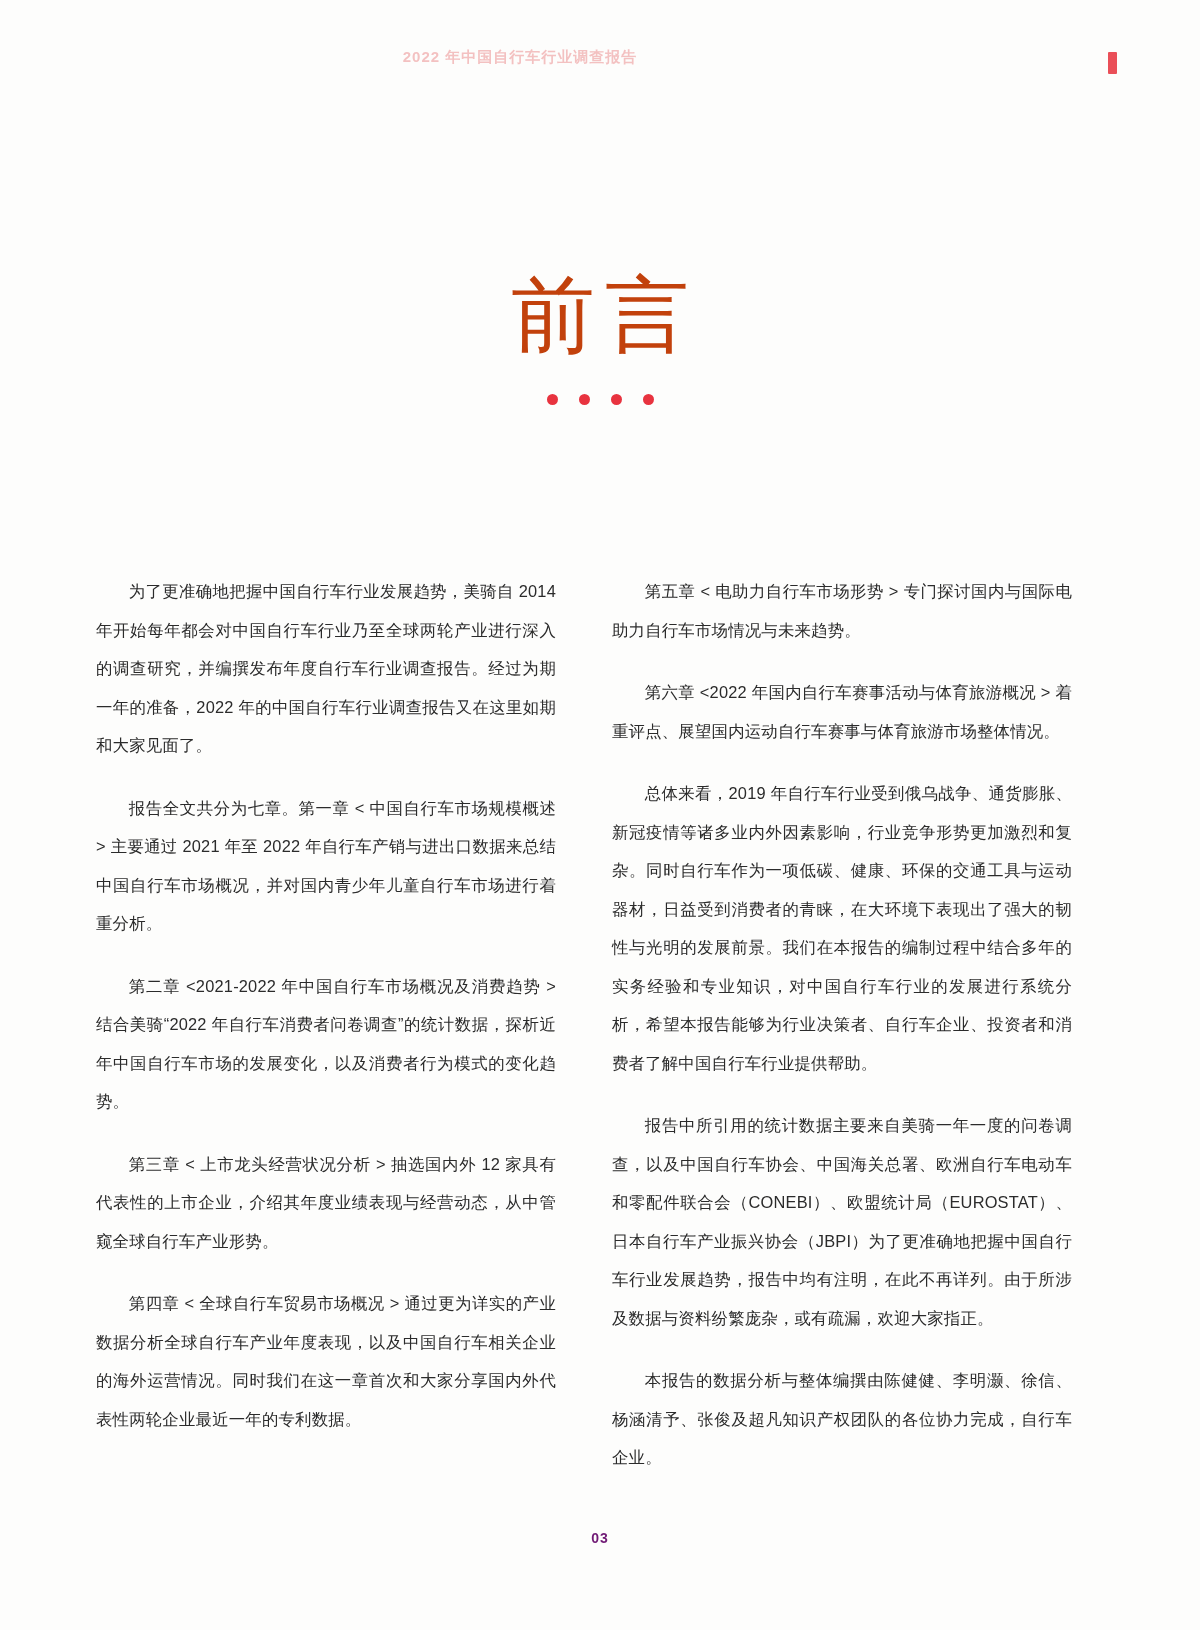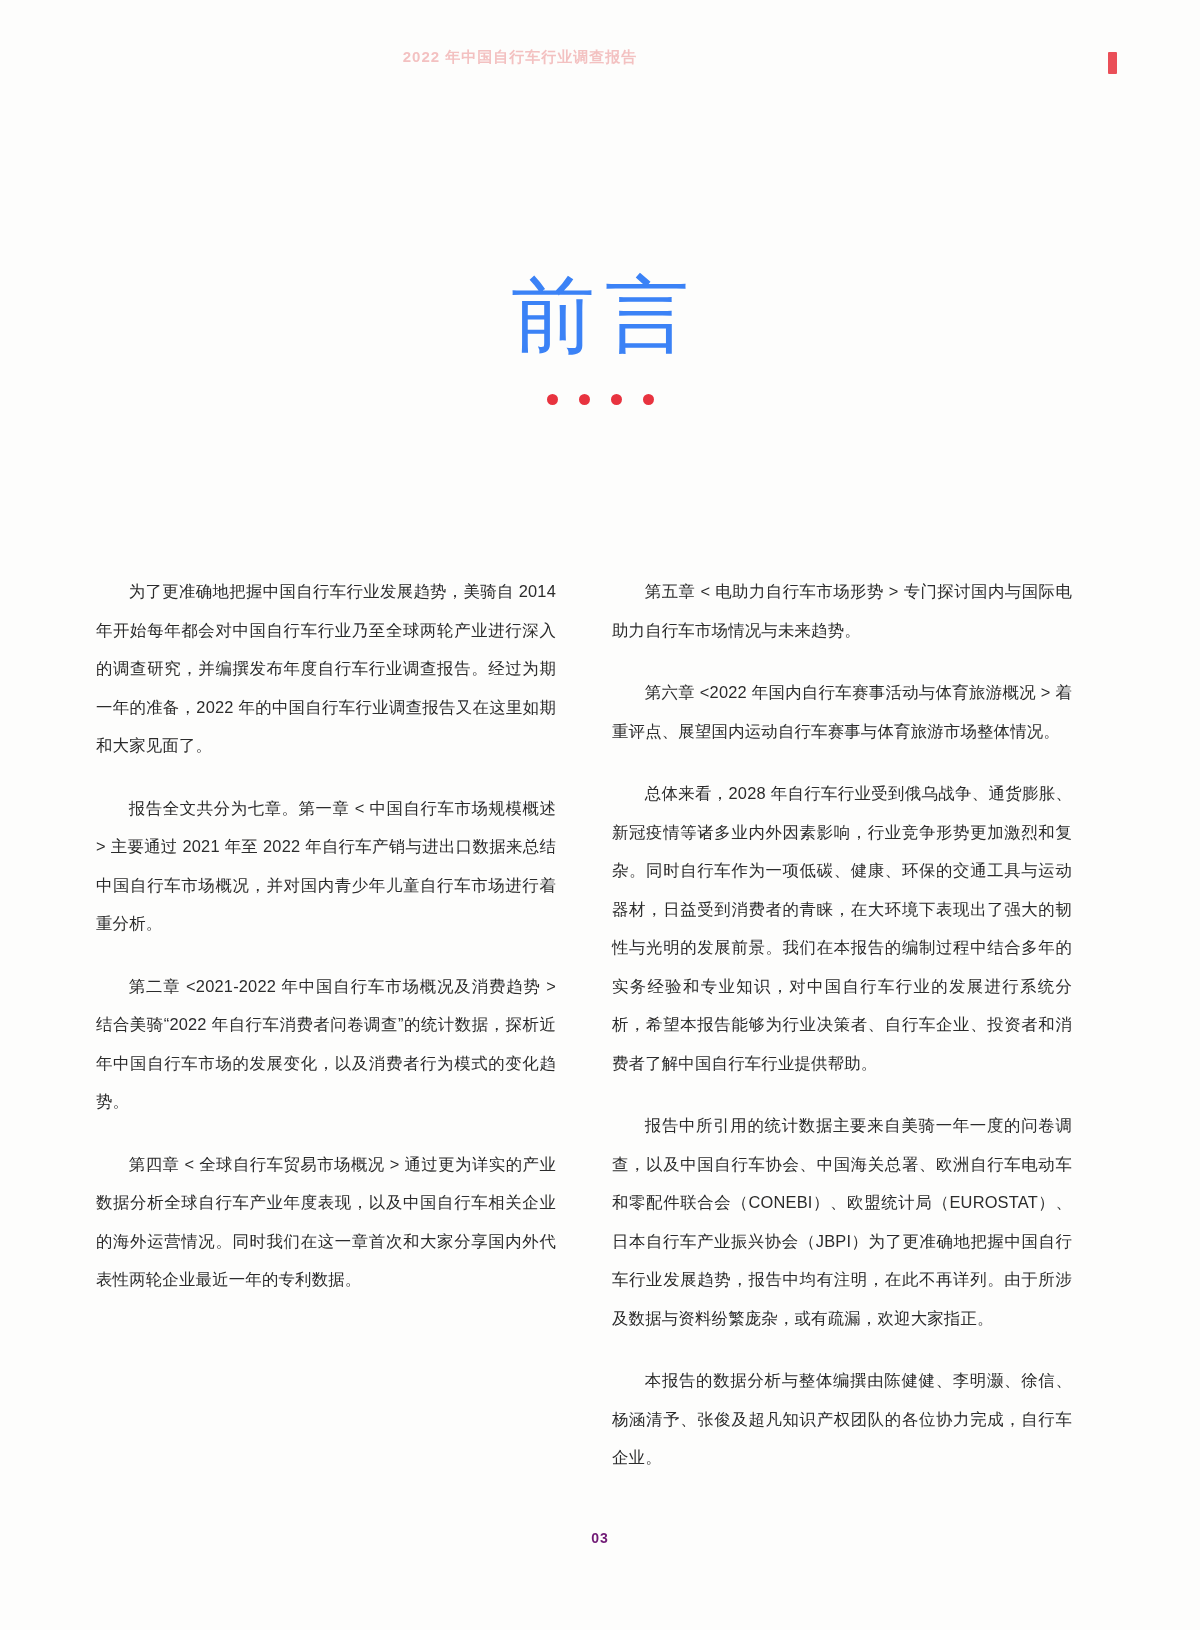--- a/index.html
+++ b/index.html
@@ -51,21 +51,21 @@
     top: 272px;
     left: 0;
     width: 1200px;
     text-align: center;
   }
   .section-title {
     font-family: "Liberation Serif", "DejaVu Serif", serif;
     font-size: 84px;
     line-height: 1.05;
     letter-spacing: 10px;
-    color: #3b82f6;
+    color: #c2410c;
     font-weight: 400;
     text-indent: 10px;
   }
   .dots {
     margin-top: 34px;
     display: flex;
     justify-content: center;
     gap: 21px;
   }
   .dot {
@@ -131,27 +131,28 @@
       <span class="dot"></span>
     </div>
   </div>
 
   <div class="columns">
 
     <div class="col">
       <p class="para">为了更准确地把握中国自行车行业发展趋势，美骑自 2014 年开始每年都会对中国自行车行业乃至全球两轮产业进行深入的调查研究，并编撰发布年度自行车行业调查报告。经过为期一年的准备，2022 年的中国自行车行业调查报告又在这里如期和大家见面了。</p>
       <p class="para">报告全文共分为七章。第一章 &lt; 中国自行车市场规模概述 &gt; 主要通过 2021 年至 2022 年自行车产销与进出口数据来总结中国自行车市场概况，并对国内青少年儿童自行车市场进行着重分析。</p>
       <p class="para">第二章 &lt;2021-2022 年中国自行车市场概况及消费趋势 &gt; 结合美骑“2022 年自行车消费者问卷调查”的统计数据，探析近年中国自行车市场的发展变化，以及消费者行为模式的变化趋势。</p>
+      <p class="para">第三章 &lt; 上市龙头经营状况分析 &gt; 抽选国内外 12 家具有代表性的上市企业，介绍其年度业绩表现与经营动态，从中管窥全球自行车产业形势。</p>
       <p class="para">第四章 &lt; 全球自行车贸易市场概况 &gt; 通过更为详实的产业数据分析全球自行车产业年度表现，以及中国自行车相关企业的海外运营情况。同时我们在这一章首次和大家分享国内外代表性两轮企业最近一年的专利数据。</p>
     </div>
 
     <div class="col">
       <p class="para">第五章 &lt; 电助力自行车市场形势 &gt; 专门探讨国内与国际电助力自行车市场情况与未来趋势。</p>
       <p class="para">第六章 &lt;2022 年国内自行车赛事活动与体育旅游概况 &gt; 着重评点、展望国内运动自行车赛事与体育旅游市场整体情况。</p>
-      <p class="para">总体来看，2028 年自行车行业受到俄乌战争、通货膨胀、新冠疫情等诸多业内外因素影响，行业竞争形势更加激烈和复杂。同时自行车作为一项低碳、健康、环保的交通工具与运动器材，日益受到消费者的青睐，在大环境下表现出了强大的韧性与光明的发展前景。我们在本报告的编制过程中结合多年的实务经验和专业知识，对中国自行车行业的发展进行系统分析，希望本报告能够为行业决策者、自行车企业、投资者和消费者了解中国自行车行业提供帮助。</p>
+      <p class="para">总体来看，2019 年自行车行业受到俄乌战争、通货膨胀、新冠疫情等诸多业内外因素影响，行业竞争形势更加激烈和复杂。同时自行车作为一项低碳、健康、环保的交通工具与运动器材，日益受到消费者的青睐，在大环境下表现出了强大的韧性与光明的发展前景。我们在本报告的编制过程中结合多年的实务经验和专业知识，对中国自行车行业的发展进行系统分析，希望本报告能够为行业决策者、自行车企业、投资者和消费者了解中国自行车行业提供帮助。</p>
       <p class="para">报告中所引用的统计数据主要来自美骑一年一度的问卷调查，以及中国自行车协会、中国海关总署、欧洲自行车电动车和零配件联合会（CONEBI）、欧盟统计局（EUROSTAT）、日本自行车产业振兴协会（JBPI）为了更准确地把握中国自行车行业发展趋势，报告中均有注明，在此不再详列。由于所涉及数据与资料纷繁庞杂，或有疏漏，欢迎大家指正。</p>
       <p class="para">本报告的数据分析与整体编撰由陈健健、李明灏、徐信、杨涵清予、张俊及超凡知识产权团队的各位协力完成，自行车企业。</p>
     </div>
 
   </div>
 
   <div class="page-number">03</div>
 
 </div>
 

